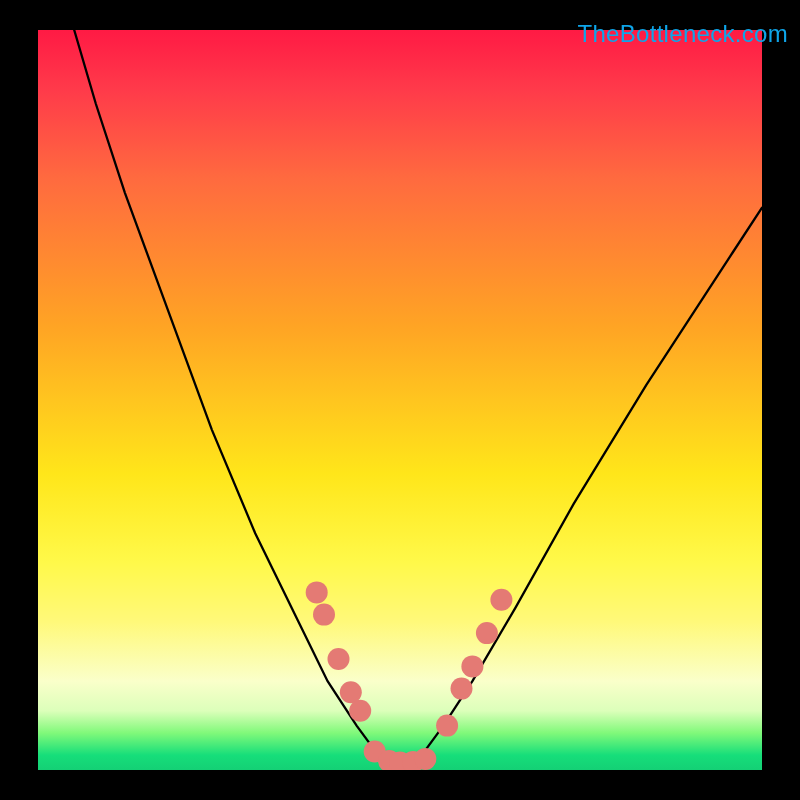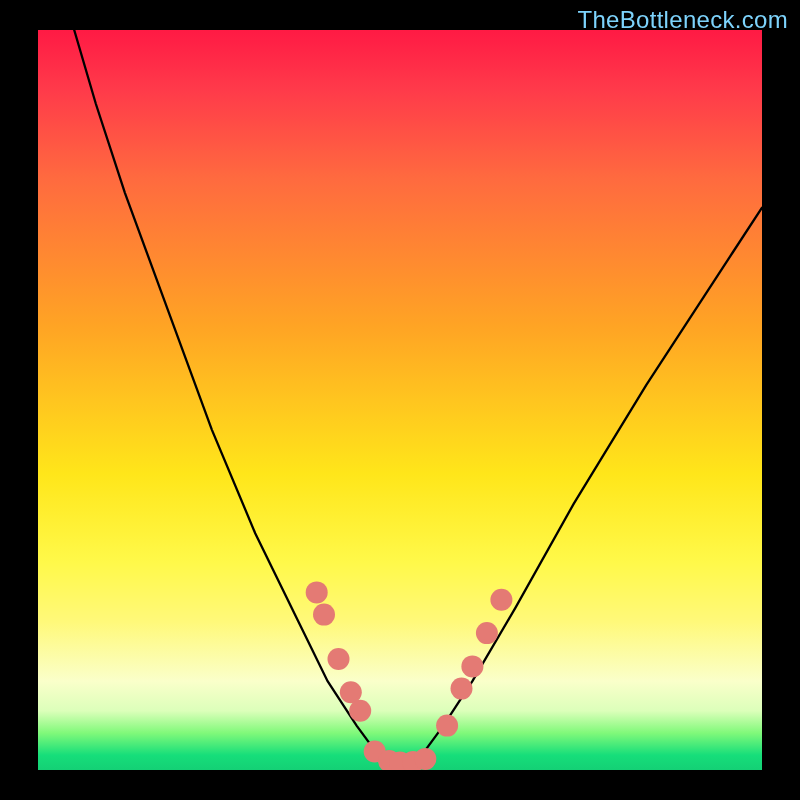--- a/index.html
+++ b/index.html
@@ -34,23 +34,23 @@
       #fff94a 72%,
       #fff97a 80%,
       #faffca 88%,
       #dcffba 92%,
       #80f97a 95%,
       #16de7a 98%,
       #14d075 100%);
   }
   .watermark {
     position: absolute;
-    top: 6px;
+    top: 20px;
     right: 12px;
-    color: #7dd3fc;
+    color: #0ea5e9;
     font-size: 24px;
     letter-spacing: 0.3px;
     user-select: none;
   }
   svg.curve {
     position: absolute;
     left: 0;
     top: 0;
     width: 724px;
     height: 740px;

